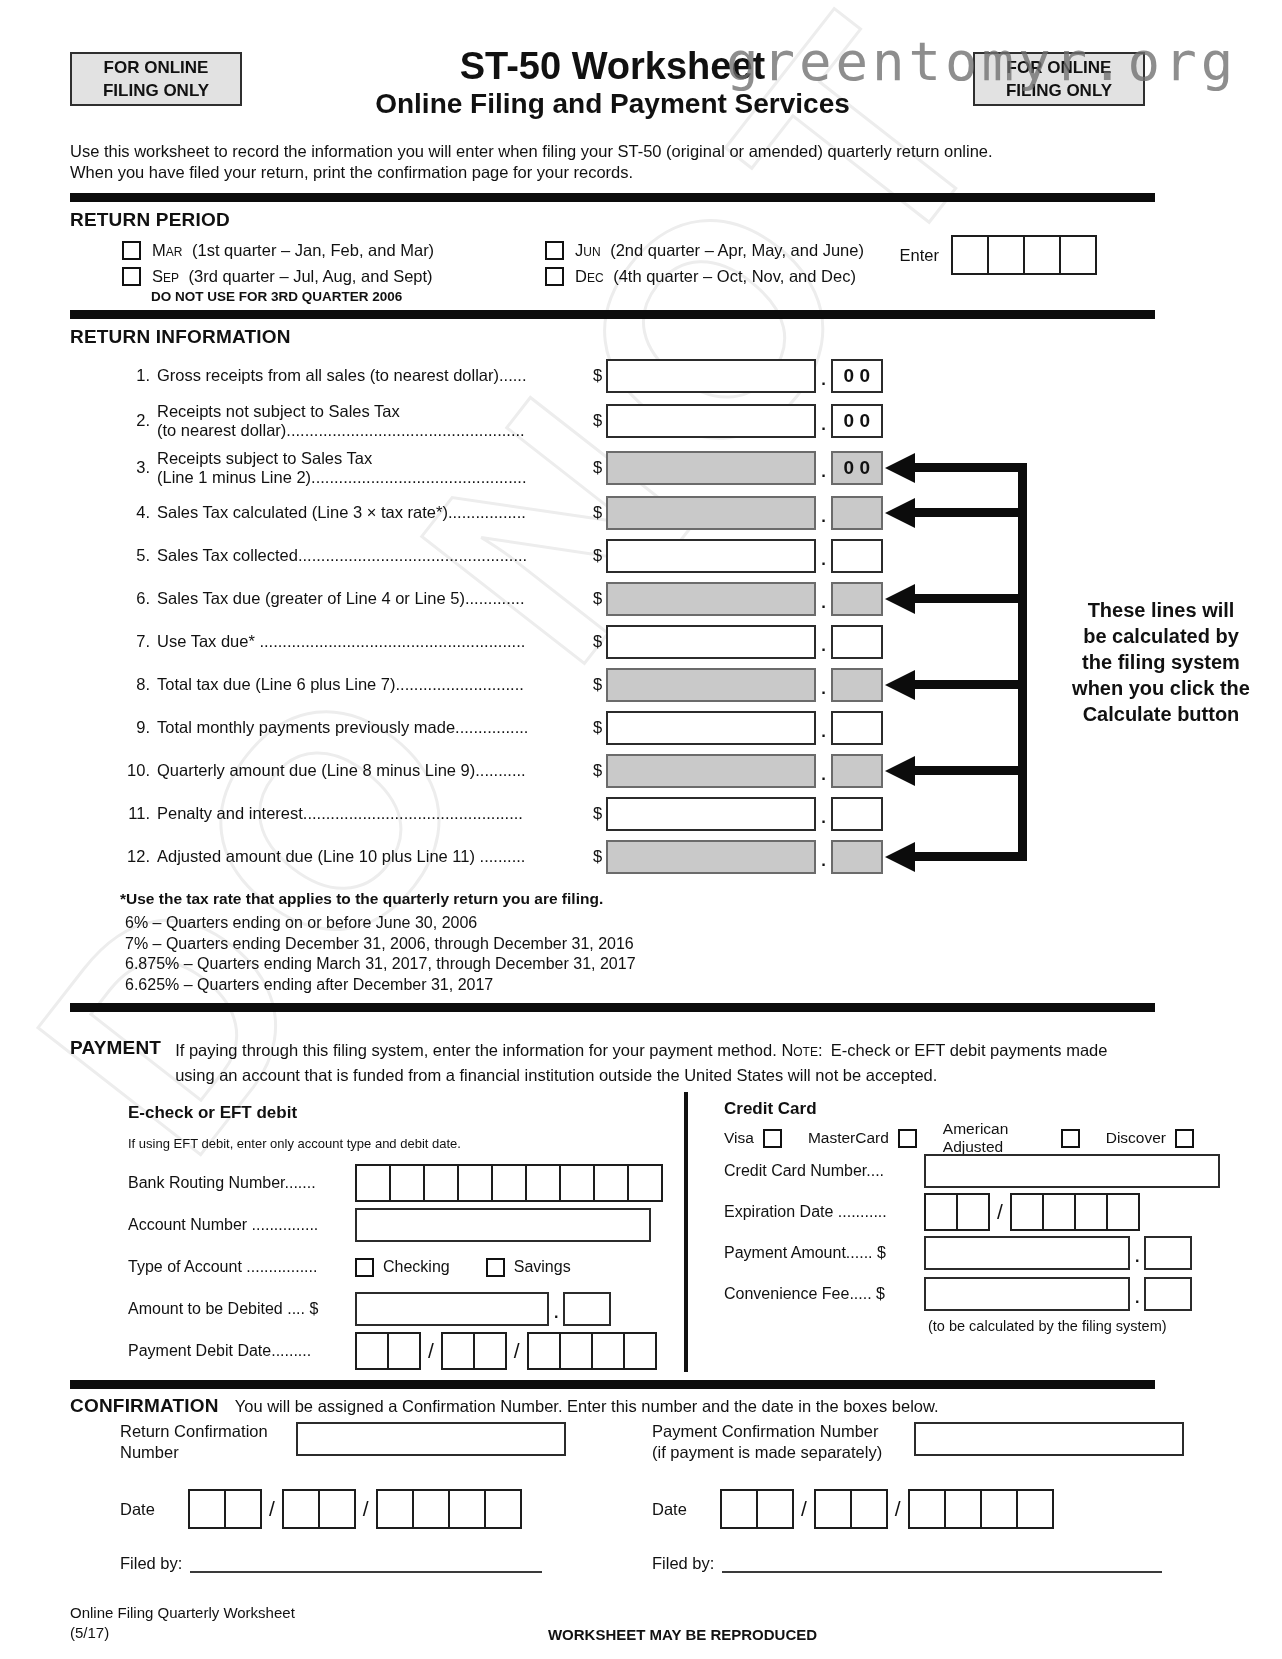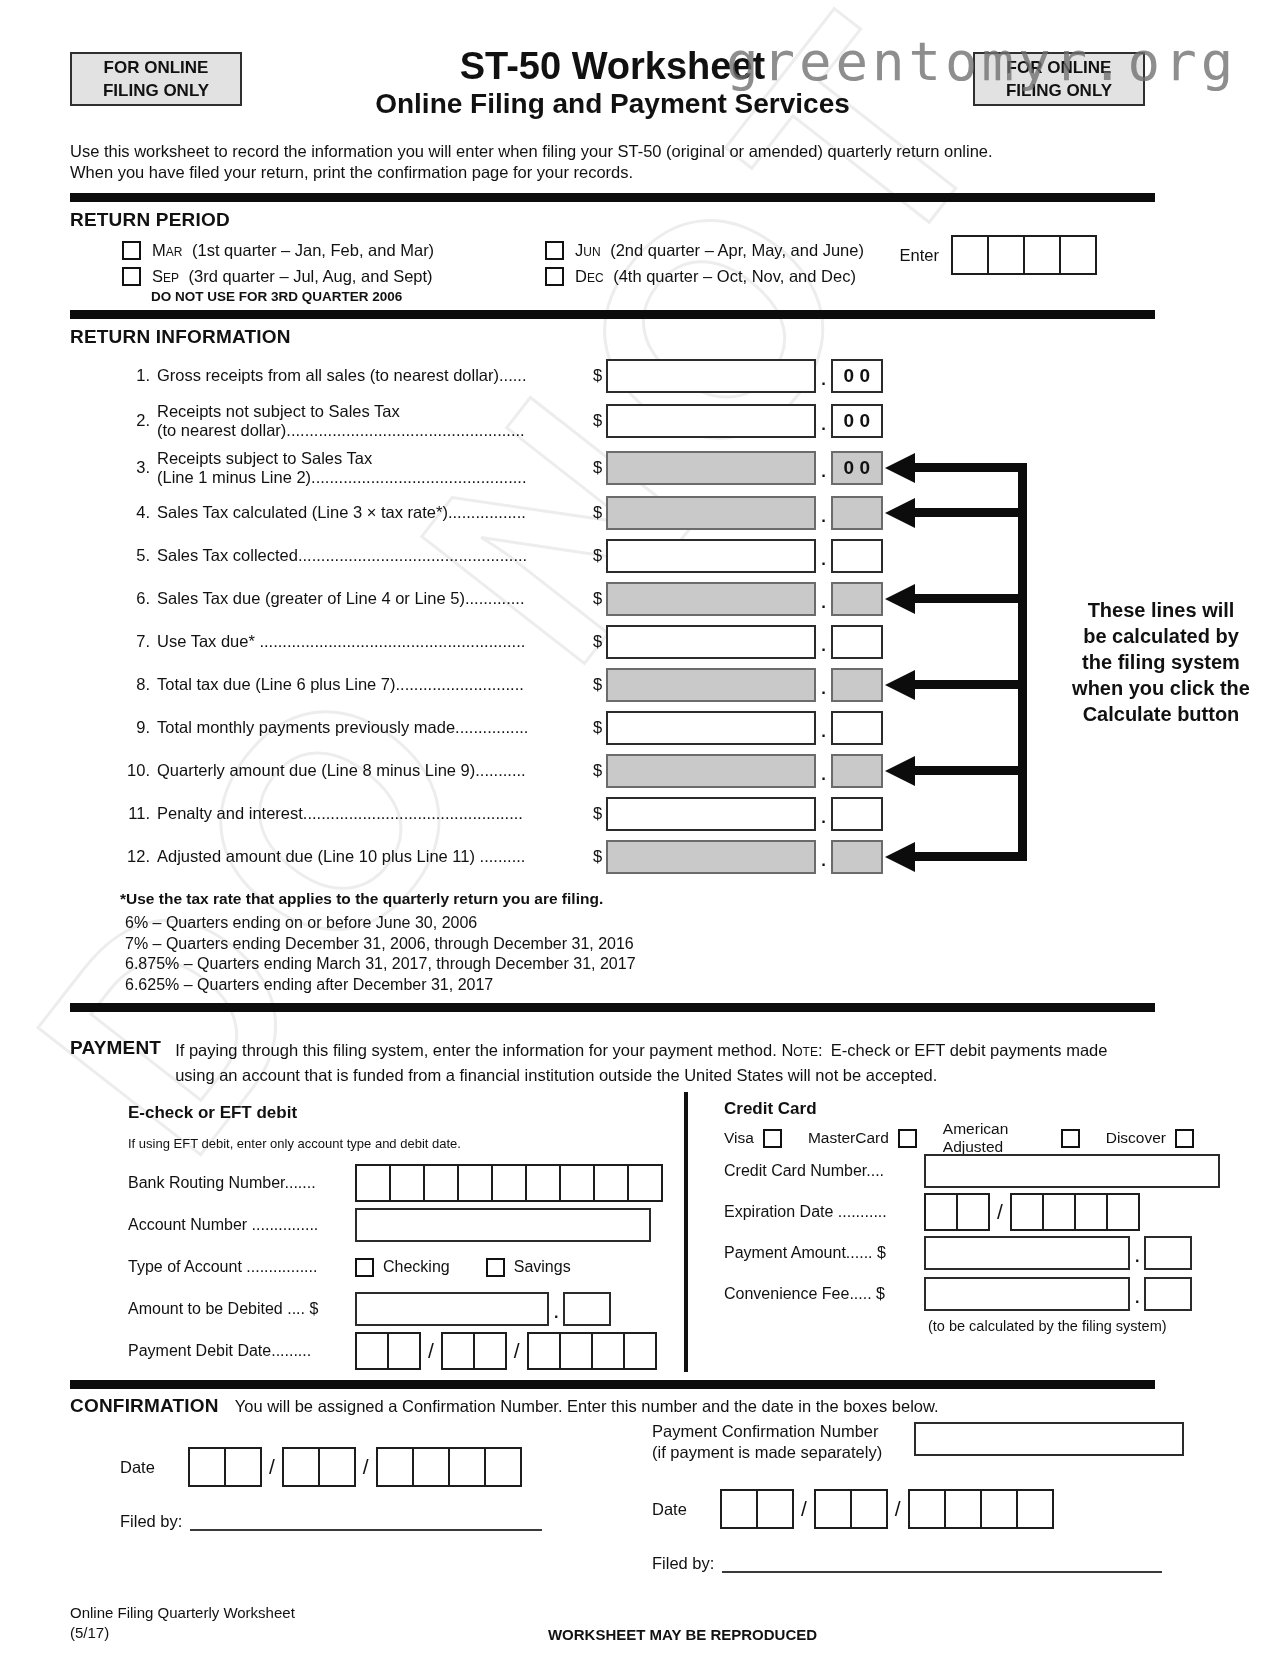--- a/index.html
+++ b/index.html
@@ -460,20 +460,27 @@
 
     <div class="bar bar4"></div>
 
     <div>
       <div class="conf-header">
         <span class="sec-heading" style="margin-top:0;">CONFIRMATION</span>
         <span class="conf-text">You will be assigned a Confirmation Number. Enter this number and the date in the boxes below.</span>
       </div>
       <div class="conf-cols">
         <div class="conf-left">
+          <div class="conf-numrow">
+            <span class="conf-label cl-left">
+              <div>Return Confirmation</div>
+              <div>Number</div>
+            </span>
+            <span class="conf-box"></span>
+          </div>
           <div class="daterow">
             <span class="datelabel">Date</span>
             <span class="cellgroup cells-lg">
                 <span class="cellrun">
                   <span class="cell"></span>
                   <span class="cell"></span>
                 </span>
                 <span class="slash">/</span>
                 <span class="cellrun">
                   <span class="cell"></span>

